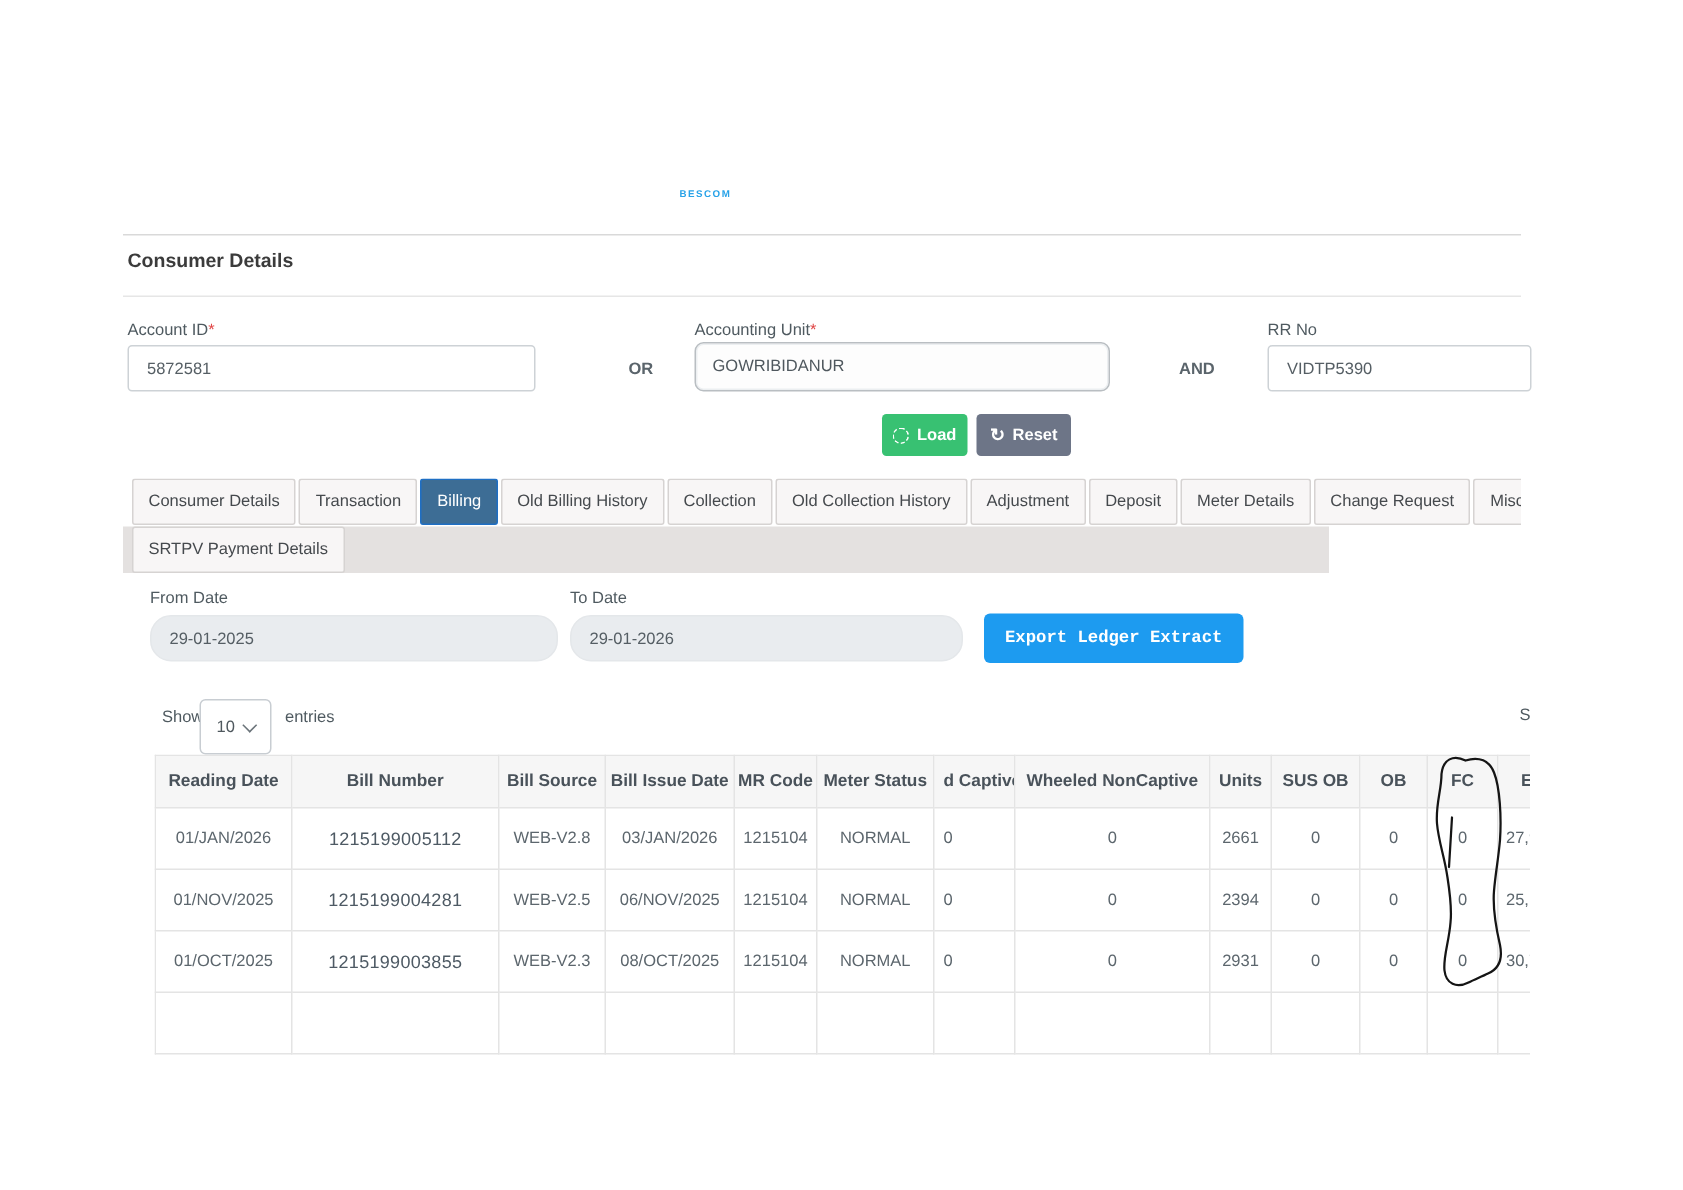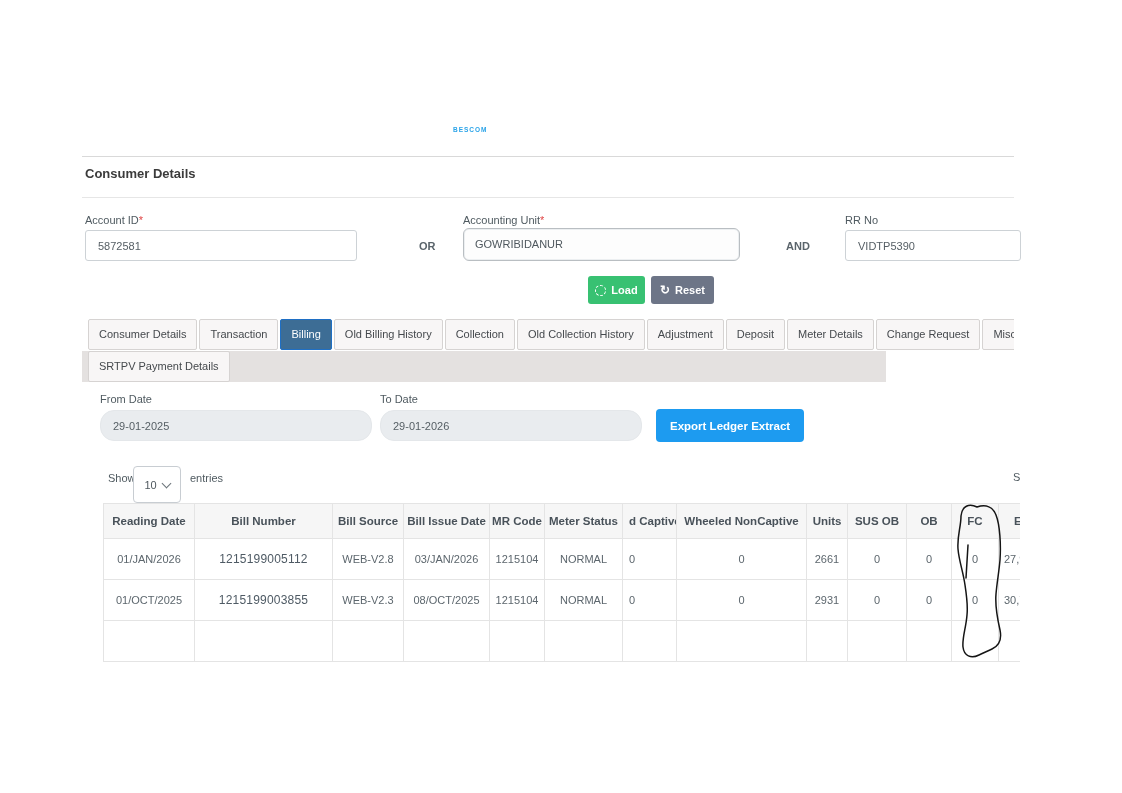--- a/index.html
+++ b/index.html
@@ -51,21 +51,21 @@
   #tabs-row2{position:absolute;left:6px;top:0;white-space:nowrap;}
   
   #from-label{left:100px;top:393px;}
   #to-label{left:380px;top:393px;}
   .gray-input{
     box-sizing:border-box;border:1px solid #e4e7ea;border-radius:14px;background:#e9ecef;
     font-family:"Liberation Sans",sans-serif;font-size:11px;color:#555e64;padding:0 12px;outline:none;
   }
   #from-input{left:100px;top:410px;width:272px;height:31px;}
   #to-input{left:380px;top:410px;width:262px;height:31px;}
-  #export-btn{left:656px;top:409px;height:33px;padding:0 14px;background:#1d9bf0;border-radius:4px;font-size:11.5px;}
+  #export-btn{left:656px;top:409px;height:33px;padding:0 14px;background:#1d9bf0;border-radius:4px;font-size:11.5px;font-family:Liberation Mono, monospace;}
   
   #show-label{left:108px;top:472px;}
   #entries-select{
     left:133px;top:466px;width:48px;height:37px;box-sizing:border-box;border:1px solid #c8cdd2;border-radius:4px;
     background:#fff;font-size:11px;color:#4f585e;display:flex;align-items:center;justify-content:center;gap:6px;cursor:pointer;
   }
   .chev{width:6px;height:6px;border-right:1.5px solid #6b747a;border-bottom:1.5px solid #6b747a;transform:rotate(45deg);margin-top:-3px;}
   #entries-label{left:190px;top:472px;}
   #search-partial{left:1013px;top:471px;font-size:11px;color:#4f5a60;}
   
@@ -171,20 +171,35 @@
             <td class="c-meter_status">NORMAL</td>
             <td class="c-d_captive">0</td>
             <td class="c-wheeled_noncaptive">0</td>
             <td class="c-units">2661</td>
             <td class="c-sus_ob">0</td>
             <td class="c-ob">0</td>
             <td class="c-fc">0</td>
             <td class="c-e">27,9</td>
           </tr>
           <tr>
+            <td class="c-reading_date">01/NOV/2025</td>
+            <td class="c-bill_number">1215199004281</td>
+            <td class="c-bill_source">WEB-V2.5</td>
+            <td class="c-bill_issue_date">06/NOV/2025</td>
+            <td class="c-mr_code">1215104</td>
+            <td class="c-meter_status">NORMAL</td>
+            <td class="c-d_captive">0</td>
+            <td class="c-wheeled_noncaptive">0</td>
+            <td class="c-units">2394</td>
+            <td class="c-sus_ob">0</td>
+            <td class="c-ob">0</td>
+            <td class="c-fc">0</td>
+            <td class="c-e">25,</td>
+          </tr>
+          <tr>
             <td class="c-reading_date">01/OCT/2025</td>
             <td class="c-bill_number">1215199003855</td>
             <td class="c-bill_source">WEB-V2.3</td>
             <td class="c-bill_issue_date">08/OCT/2025</td>
             <td class="c-mr_code">1215104</td>
             <td class="c-meter_status">NORMAL</td>
             <td class="c-d_captive">0</td>
             <td class="c-wheeled_noncaptive">0</td>
             <td class="c-units">2931</td>
             <td class="c-sus_ob">0</td>

